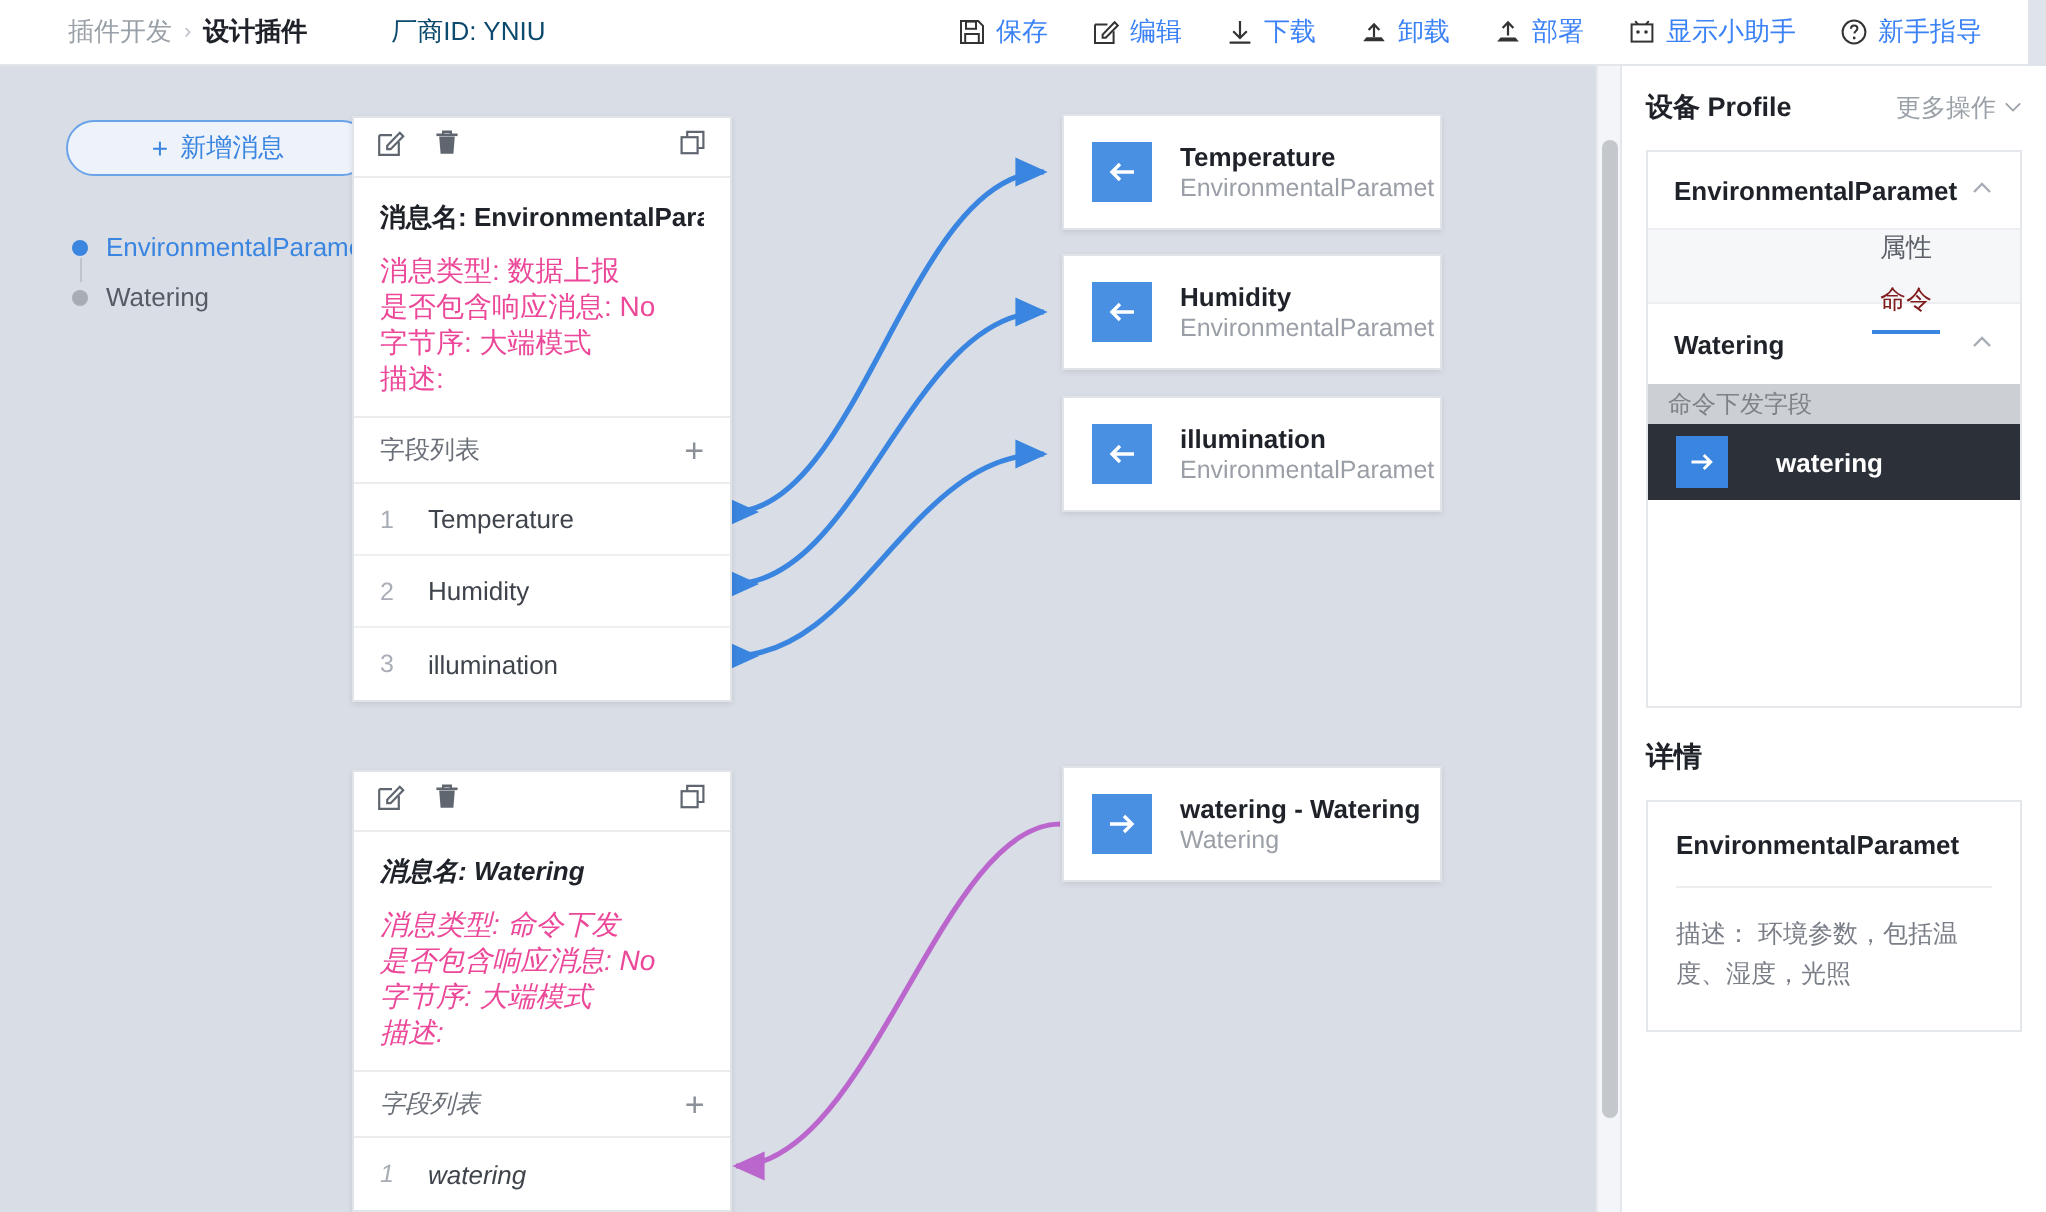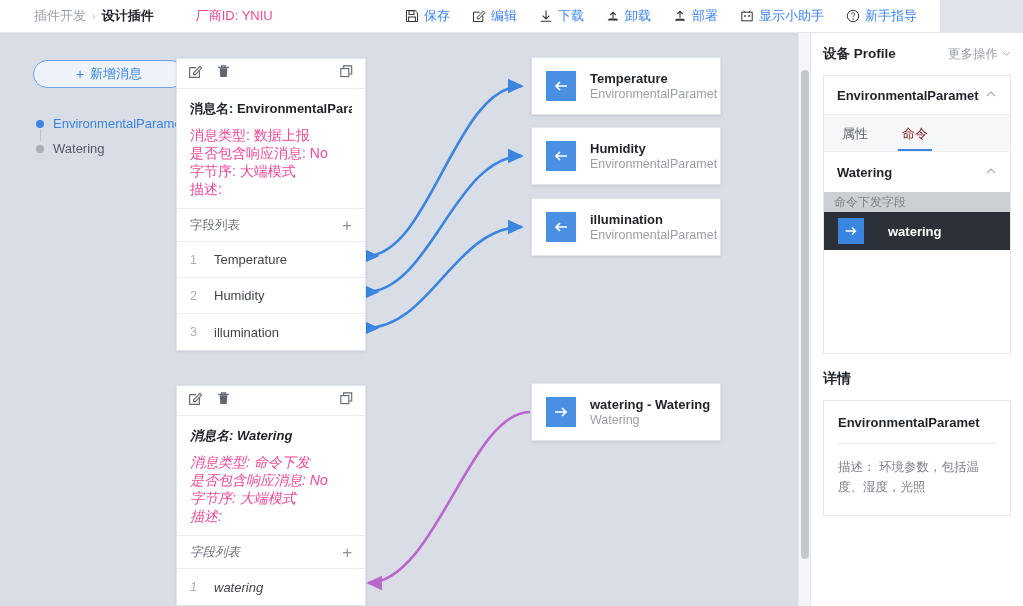--- a/index.html
+++ b/index.html
@@ -8,31 +8,31 @@
     margin: 0; padding: 0;
     width: 1023px; height: 606px;
     overflow: hidden;
     font-family: "Liberation Sans", "DejaVu Sans", sans-serif;
     background: #dfe3ea;
   }
   #app { position: relative; width: 1023px; height: 606px; }
 
   
   .topbar {
-    position: absolute; left: 0; top: 0; width: 940px; height: 33px;
+    position: absolute; left: 0; top: 0; width: 1014px; height: 33px;
     background: #ffffff;
     border-bottom: 1px solid #e3e6eb;
     display: flex; align-items: center;
     font-size: 13px;
   }
   .crumbs { display: flex; align-items: center; margin-left: 34px; }
   .crumb-muted { color: #9aa0a8; font-size: 13px; }
   .crumb-sep { color: #b9bec6; margin: 0 6px; font-size: 11px; }
   .crumb-active { color: #1f2329; font-weight: bold; font-size: 13px; }
-  .meta { display: flex; align-items: flex-start; margin-left: 42px; color: #ec4899; font-size: 13px; }
+  .meta { display: flex; align-items: flex-start; margin-left: 42px; color: #0c4a6e; font-size: 13px; }
   .meta span { white-space: nowrap; }
   .meta .m2 { margin-left: 14px; }
 
   .tools { display: flex; align-items: center; margin-left: auto; margin-right: 12px; }
   .tool {
     display: flex; align-items: center; gap: 5px;
     color: #3b82f6; font-size: 13px;
     padding: 0 11px; cursor: pointer; white-space: nowrap;
   }
   .tool svg { display: block; }
@@ -147,20 +147,21 @@
   .rp-box { border: 1px solid #e4e7ec; background: #fff; }
   .rp-acc {
     height: 38px; display: flex; align-items: center; padding: 0 13px;
     font-size: 13px; font-weight: bold; color: #1f2329; cursor: pointer;
   }
   .rp-acc .chev { margin-left: auto; color: #a8adb5; }
   .rp-tabs {
     height: 38px; display: flex; align-items: flex-end;
     background: #f6f7f9; border-top: 1px solid #eceef1; border-bottom: 1px solid #eceef1;
     padding: 0 14px;
+    flex-direction: column;
   }
   .rp-tab {
     font-size: 13px; color: #5b6069; padding: 0 4px 6px 4px;
     margin-right: 26px; cursor: pointer; border-bottom: 2px solid transparent;
   }
   .rp-tab.active { color: #7f1d1d; border-bottom-color: #3a85e0; }
   .rp-sub {
     height: 40px; display: flex; align-items: center; padding: 0 13px;
     font-size: 13px; font-weight: bold; color: #1f2329; cursor: pointer;
   }

